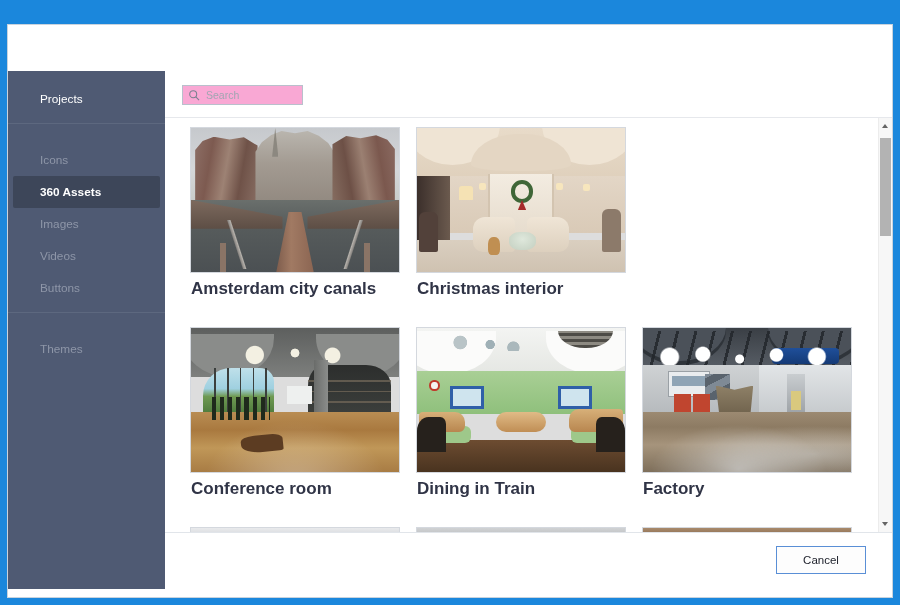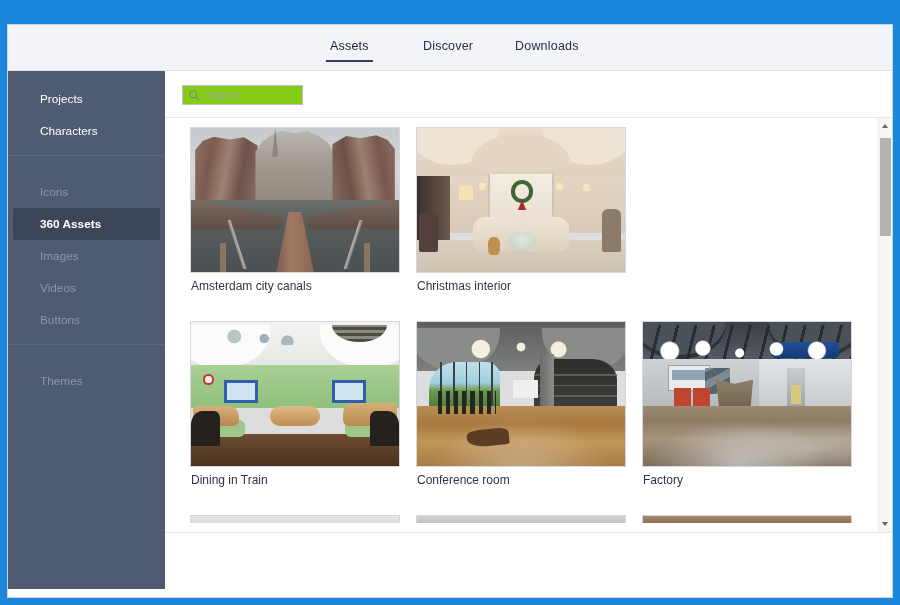--- a/index.html
+++ b/index.html
@@ -83,21 +83,21 @@
   
   #search-row{
     position:absolute; left:0; top:0; right:0; height:47px;
     border-bottom:1px solid #e6e8ec;
     background:#fff;
   }
   #search-box{
     position:absolute; left:17px; top:14px;
     width:121px; height:20px;
     border:1px solid #b9c0cc;
-    background:#84cc16;
+    background:#f9a8d4;
   }
   #search-icon{
     position:absolute; left:5px; top:3px; width:13px; height:13px;
   }
   #search-input{
     position:absolute; left:23px; top:0; width:92px; height:18px;
     border:none; outline:none;
     font-family:"Liberation Sans",sans-serif;
     font-size:10.5px; color:#4a4f5e;
     background:transparent;
@@ -123,24 +123,25 @@
     cursor:pointer;
   }
   .thumb{
     width:210px; height:146px;
     border:1px solid #d4d8de;
     background:#ddd;
     position:relative;
     overflow:hidden;
   }
   .asset-label{
-    font-size:12px;
+    font-size:17px;
     color:#303446;
     padding:6px 0 0 1px;
     white-space:nowrap;
+    font-weight:bold;
   }
   .row-gap{ height:28px; }
 
   
   .sliver{
     width:210px; height:8px;
     border:1px solid #d4d8de; border-bottom:none;
   }
 
   
@@ -431,30 +432,24 @@
                radial-gradient(circle at 46% 70%,#fff 0 4%,transparent 5%),
                radial-gradient(circle at 66% 50%,#fff 0 5%,transparent 6%),
                radial-gradient(circle at 88% 58%,#fff 0 5%,transparent 6%); }
 </style>
 </head>
 <body>
 
 <div id="window-frame">
   <div id="dialog">
 
-    <div id="tabbar">
-      <div class="tab active" id="tab-assets">Assets</div>
-      <div class="tab" id="tab-discover">Discover</div>
-      <div class="tab" id="tab-downloads">Downloads</div>
-    </div>
 
     <div id="sidebar">
       <div id="side-top" class="side-group">
         <div class="side-item">Projects</div>
-        <div class="side-item">Characters</div>
       </div>
 
       <div class="side-divider"></div>
 
       <div id="side-mid" class="side-group">
         <div class="side-spacer-8"></div>
         <div class="side-item dim">Icons</div>
         <div class="side-item selected">360 Assets</div>
         <div class="side-item dim">Images</div>
         <div class="side-item dim">Videos</div>
@@ -536,62 +531,62 @@
               <div class="asset-label">Christmas interior</div>
             </div>
           </div>
 
           <div class="row-gap"></div>
 
           <div class="asset-row">
             <div class="asset-card">
               <div class="thumb">
                 <div class="pano">
+                  <div class="cf-ceil"></div>
+                  <div class="cf-archL"></div>
+                    <div class="cf-archR"></div>
+                  <div class="cf-lights"></div>
+                  <div class="cf-winWall"></div>
+                    <div class="cf-mullion"></div>
+                  <div class="cf-shelf"></div>
+                    <div class="cf-shelfbars"></div>
+                  <div class="cf-pillar"></div>
+                    <div class="cf-board"></div>
+                  <div class="cf-floor"></div>
+                    <div class="cf-floorsheen"></div>
+                  <div class="cf-chairs"></div>
+                    <div class="cf-tableC"></div>
+                </div>
+              </div>
+              <div class="asset-label">Conference room</div>
+            </div>
+
+            <div class="asset-card">
+              <div class="thumb">
+                <div class="pano">
                   <div class="dt-ceil"></div>
                   <div class="dt-archL"></div>
                     <div class="dt-archR"></div>
                   <div class="dt-vent"></div>
                     <div class="dt-lamps"></div>
                   <div class="dt-wall"></div>
                   <div class="dt-sign"></div>
                   <div class="dt-winL"></div>
                     <div class="dt-winR"></div>
                   <div class="dt-floor"></div>
                   <div class="dt-benchL"></div>
                     <div class="dt-benchR"></div>
                   <div class="dt-tblL"></div>
                     <div class="dt-tblC"></div>
                     <div class="dt-tblR"></div>
                   <div class="dt-darkL"></div>
                     <div class="dt-darkR"></div>
                 </div>
               </div>
               <div class="asset-label">Dining in Train</div>
-            </div>
-
-            <div class="asset-card">
-              <div class="thumb">
-                <div class="pano">
-                  <div class="cf-ceil"></div>
-                  <div class="cf-archL"></div>
-                    <div class="cf-archR"></div>
-                  <div class="cf-lights"></div>
-                  <div class="cf-winWall"></div>
-                    <div class="cf-mullion"></div>
-                  <div class="cf-shelf"></div>
-                    <div class="cf-shelfbars"></div>
-                  <div class="cf-pillar"></div>
-                    <div class="cf-board"></div>
-                  <div class="cf-floor"></div>
-                    <div class="cf-floorsheen"></div>
-                  <div class="cf-chairs"></div>
-                    <div class="cf-tableC"></div>
-                </div>
-              </div>
-              <div class="asset-label">Conference room</div>
             </div>
 
             <div class="asset-card">
               <div class="thumb">
                 <div class="pano">
                   <div class="fc-ceil"></div>
                   <div class="fc-archL"></div>
                     <div class="fc-archR"></div>
                   <div class="fc-beams"></div>
                     <div class="fc-blue"></div>
@@ -629,16 +624,17 @@
           <div class="sb-arrow"></div>
         </div>
         <div id="sb-thumb"></div>
         <div class="sb-btn" id="sb-down">
           <div class="sb-arrow"></div>
         </div>
       </div>
     </div>
 
     <div id="footer">
+      <button class="fbtn" id="btn-cancel">Cancel</button>
     </div>
 
   </div>
 </div>
 
 </body></html>

